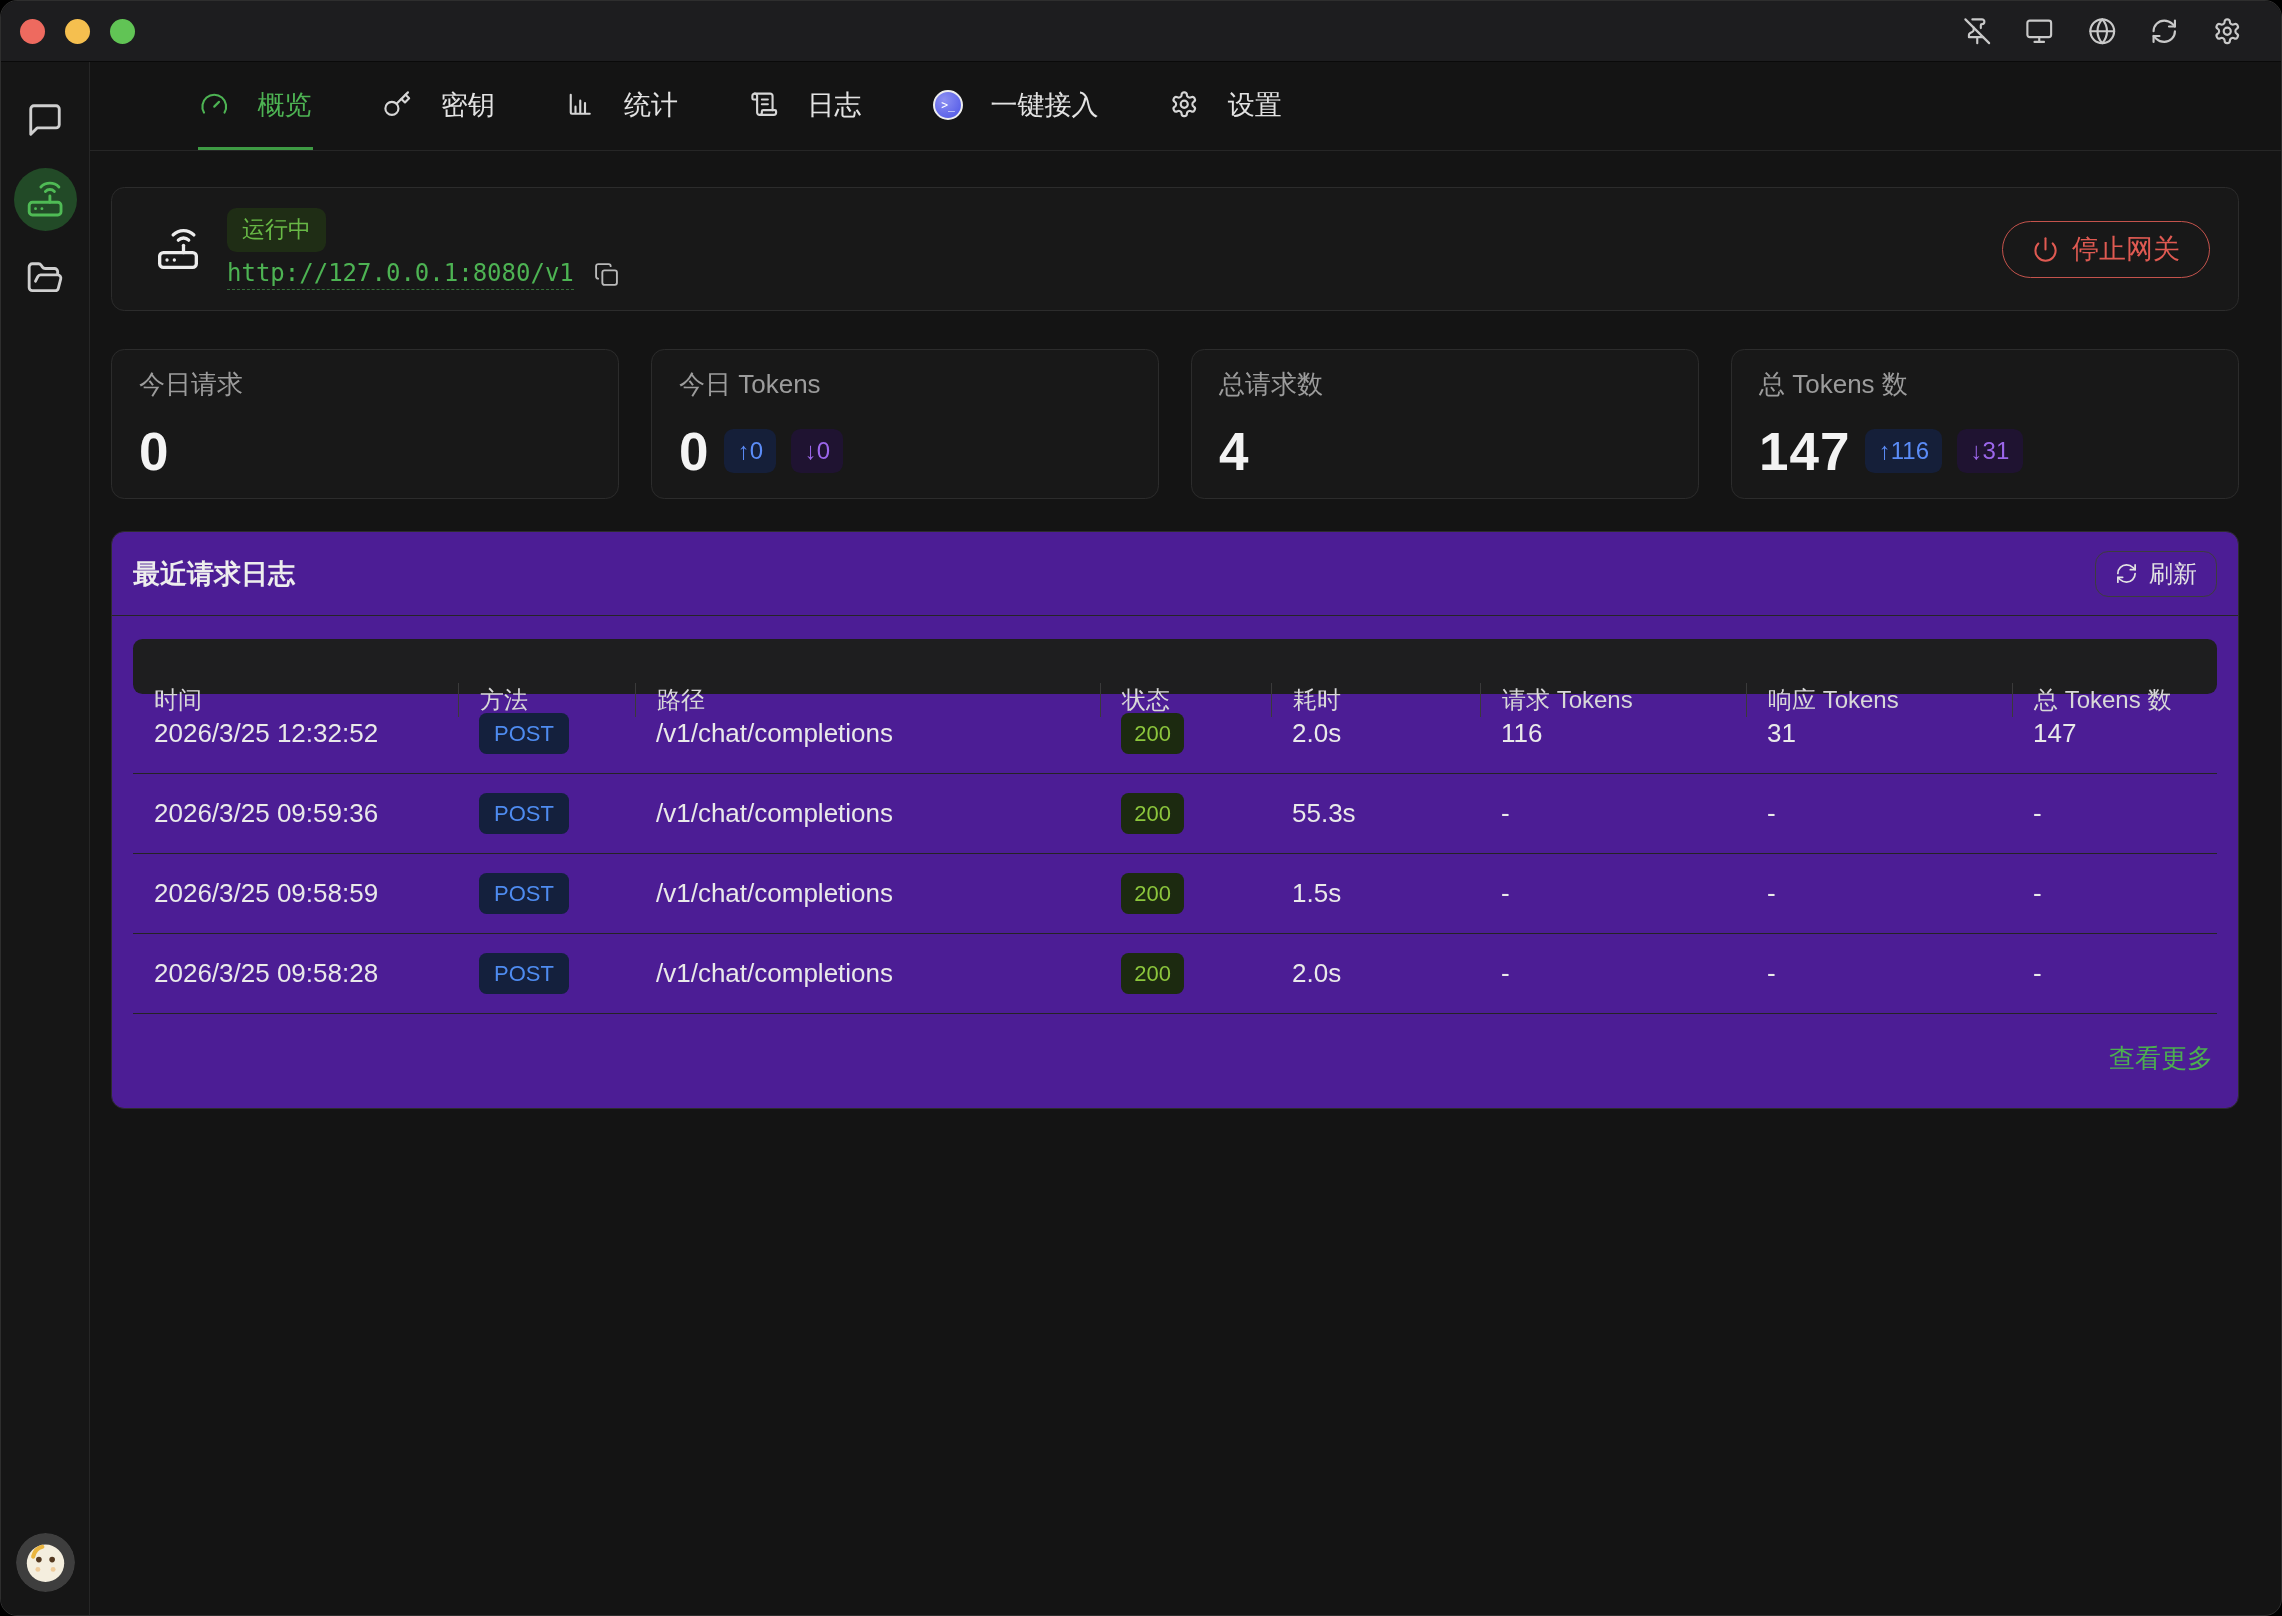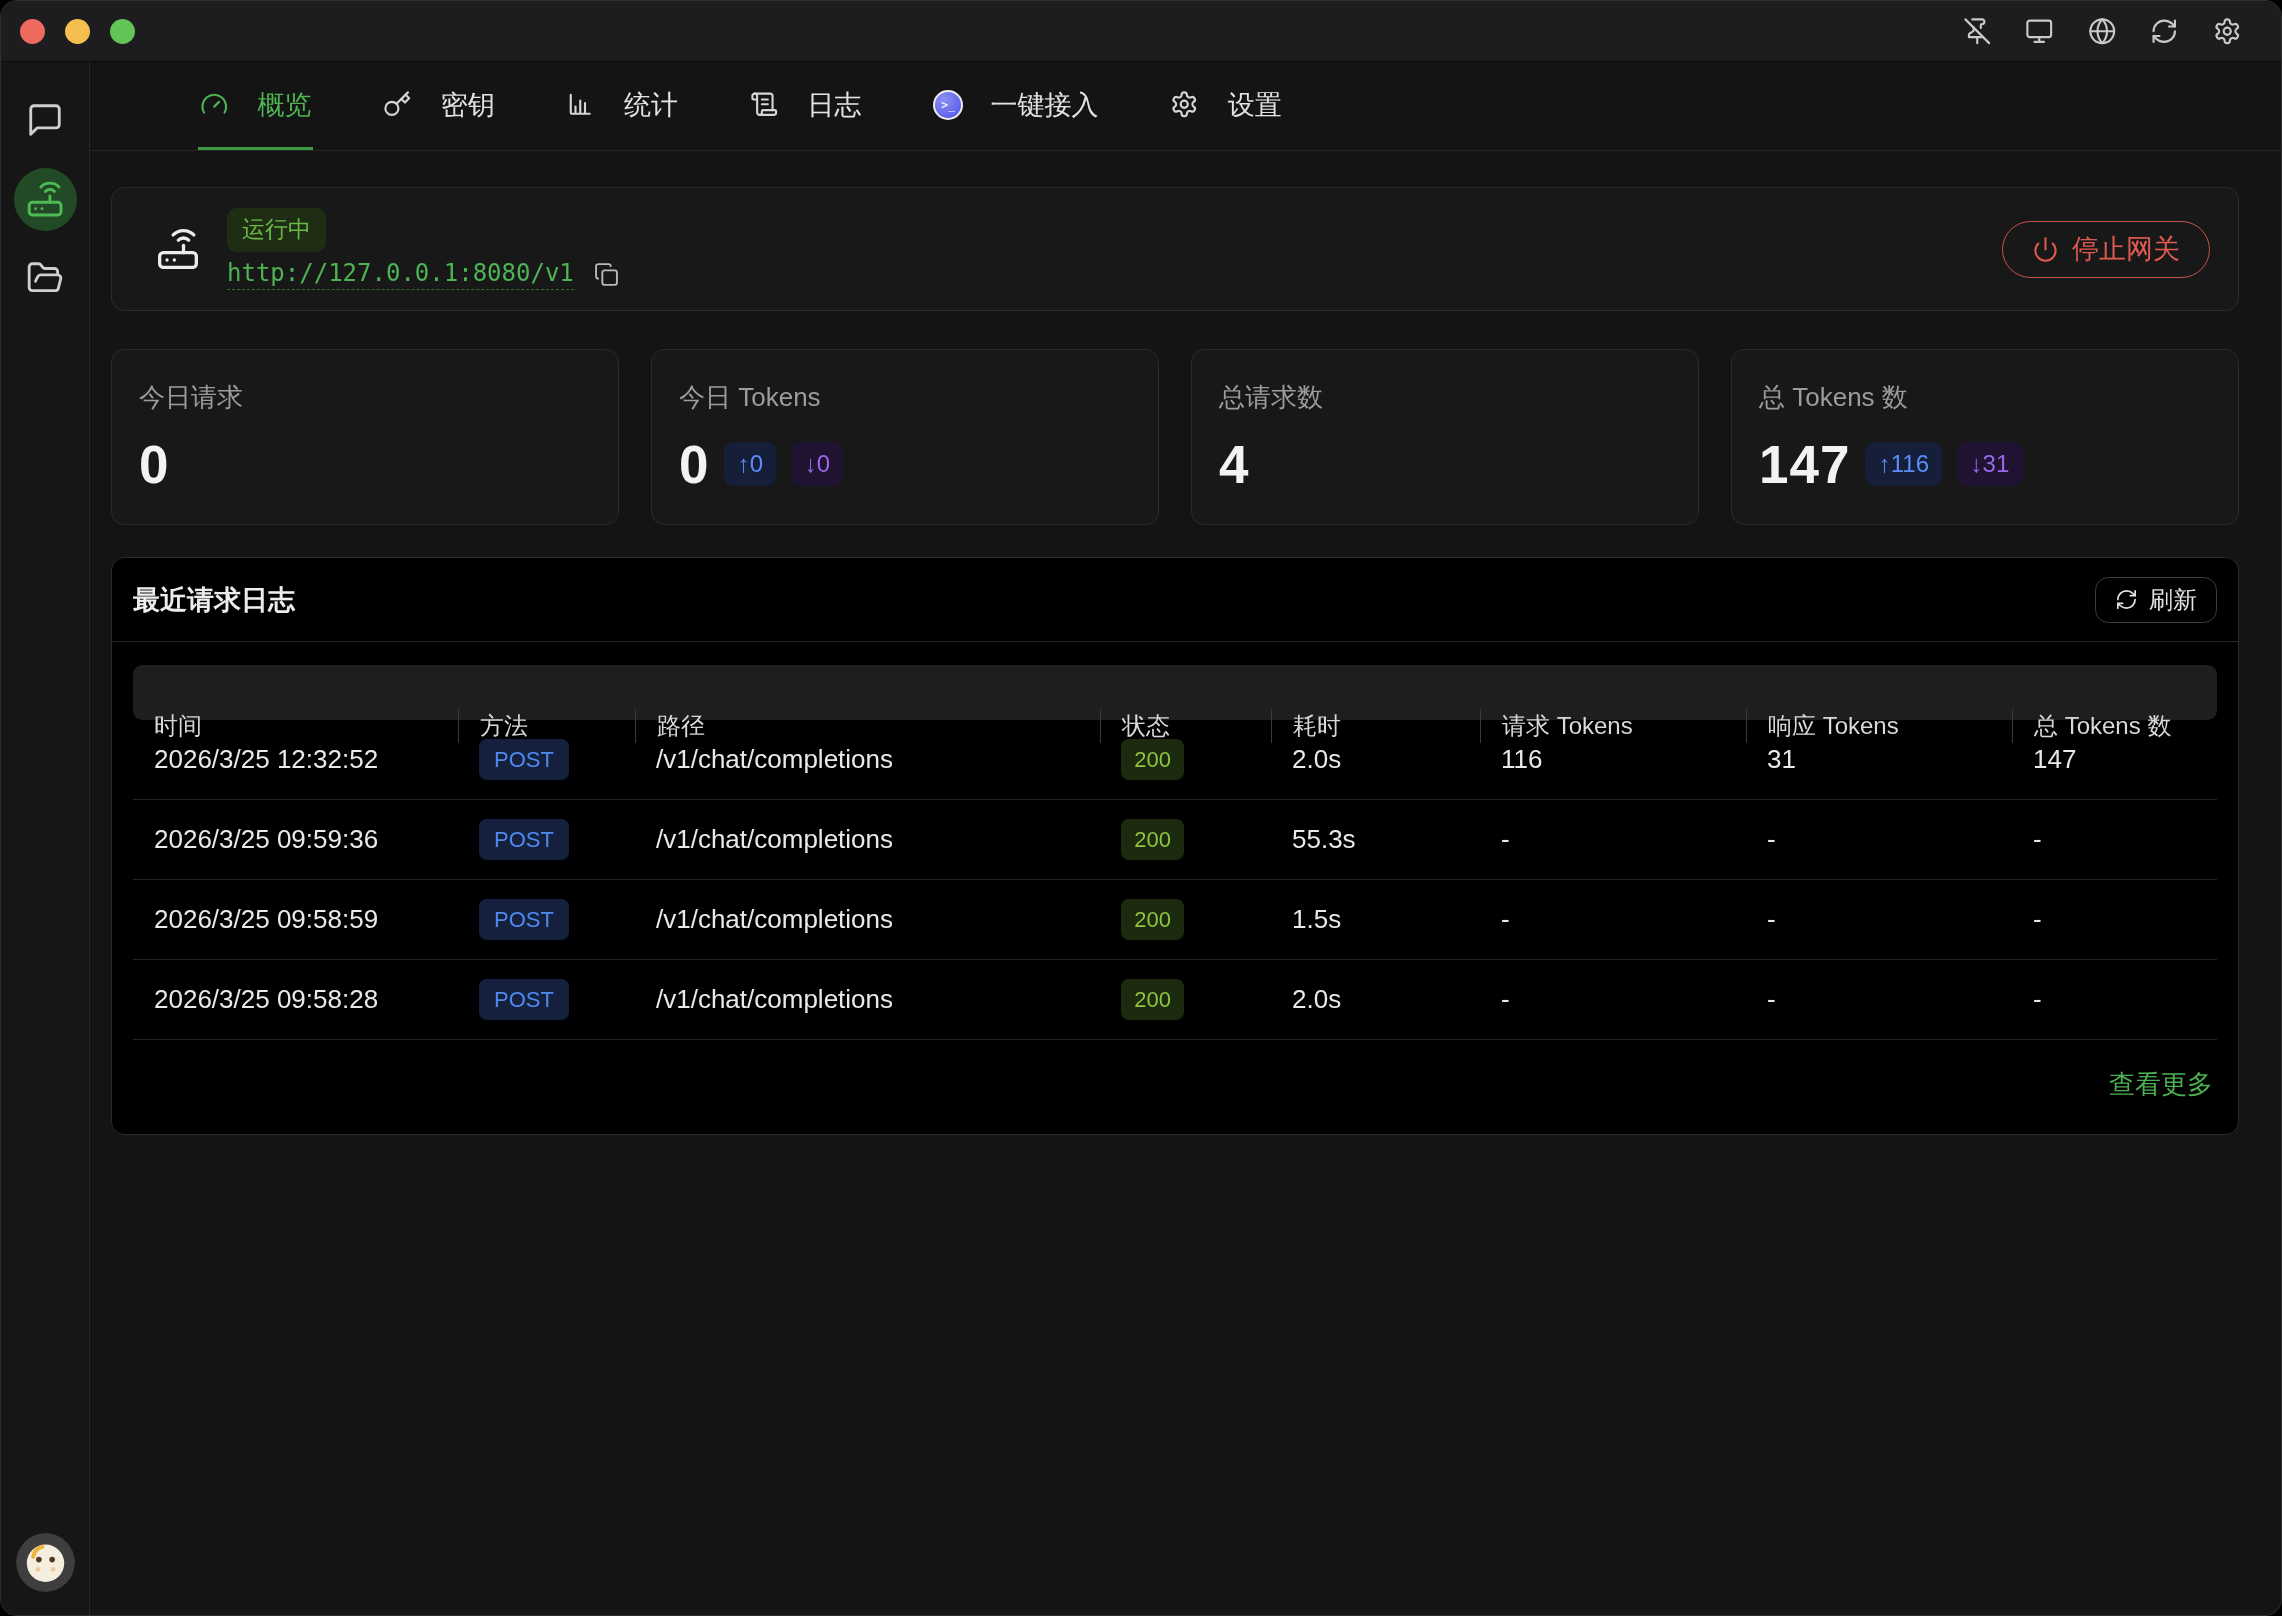--- a/index.html
+++ b/index.html
@@ -121,36 +121,36 @@
     display:flex; align-items:center; gap:13.3px;
     height:57px; padding:0 28.5px;
     background:transparent; border:1.9px solid #c4534c; border-radius:28.5px;
     color:#e05a52; font-size:27px; font-family:inherit; cursor:pointer;
   }
   .stop-btn .p-icon { width:27px; height:27px; }
 
   
   .stats { display:grid; grid-template-columns:repeat(4,1fr); gap:32px; margin-top:38px; }
   .stat-card {
-    height:176px;
+    height:150px;
     background:#181818; border:1px solid #2c2c2c; border-radius:13.3px;
     padding-left:27px;
     display:flex; flex-direction:column; justify-content:center; gap:19px;
   }
   .stat-label { font-size:26px; color:#9c9c9c; }
   .stat-value-row { display:flex; align-items:center; gap:15px; }
   .stat-value { font-size:53px; font-weight:600; color:#f3f3f3; letter-spacing:1px; }
   .mini-badge { font-size:24px; padding:7.6px 13.3px; border-radius:9.5px; }
   .mini-badge.up   { background:#151f39; color:#5b8cf7; }
   .mini-badge.down { background:#1f1331; color:#9b66ea; }
 
   
   .log-panel {
     margin-top:32px;
-    background:#000000; border:1px solid #2c2c2c; border-radius:13.3px;
+    background:#4c1d95; border:1px solid #2c2c2c; border-radius:13.3px;
   }
   .panel-header {
     height:84px;
     display:flex; align-items:center; justify-content:space-between;
     padding:0 21px;
     border-bottom:1px solid #262626;
   }
   .panel-title { font-size:27px; font-weight:700; color:#ededed; }
   .refresh-btn {
     display:flex; align-items:center; gap:11.4px;

